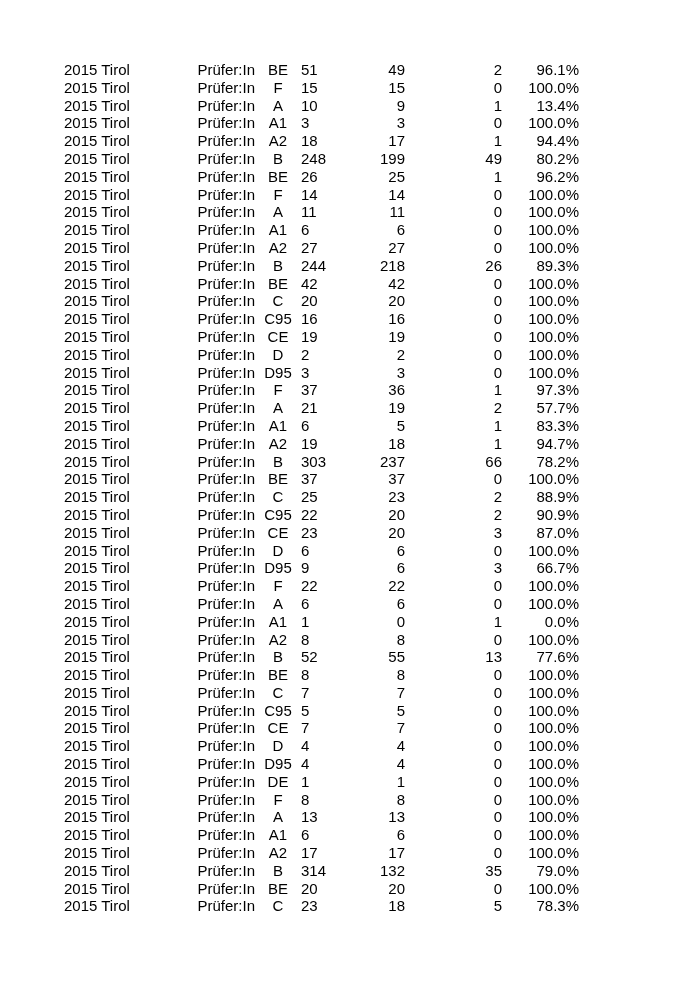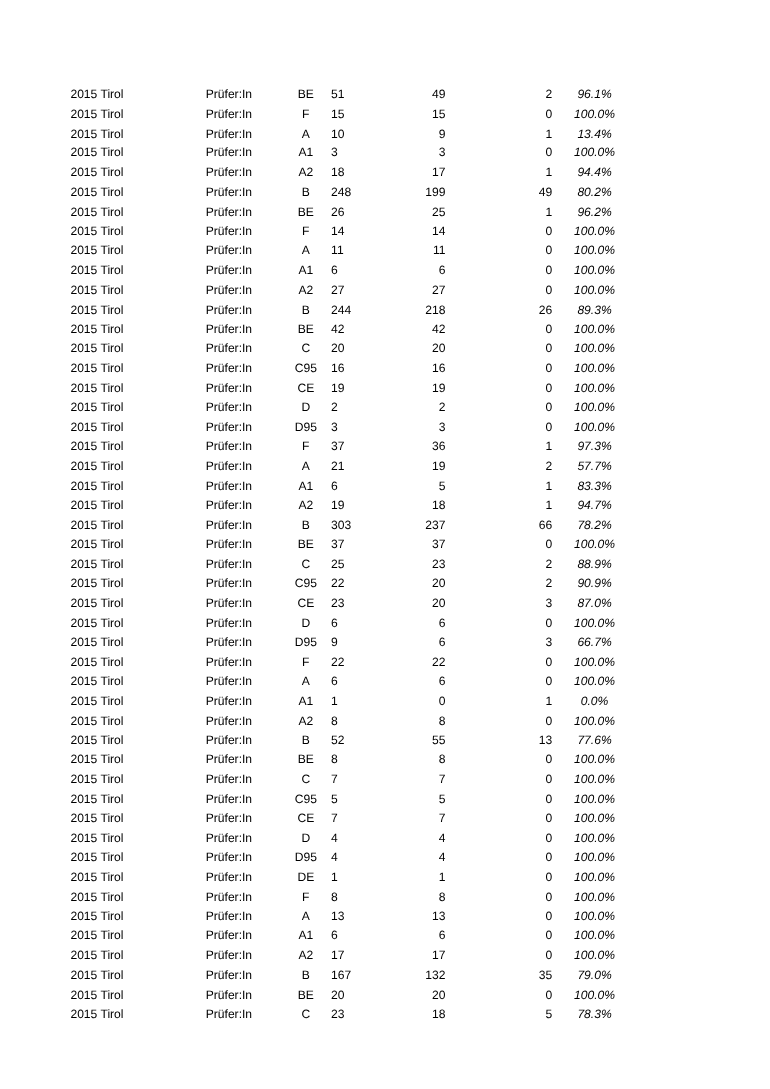--- a/index.html
+++ b/index.html
@@ -16,43 +16,43 @@
   }
   .page {
     position: absolute;
     left: 0; top: 0;
     width: 700px; height: 990px;
     background: #ffffff;
   }
   table.results {
     position: absolute;
     left: 64px;
-    top: 78px;
+    top: 61px;
     border-collapse: collapse;
     table-layout: fixed;
     font-family: "Liberation Sans", "DejaVu Sans", sans-serif;
-    font-size: 11px;
+    font-size: 15px;
     color: #000000;
   }
   table.results td {
     padding: 0;
     margin: 0;
     height: 17.8px;
     line-height: 17.8px;
     white-space: nowrap;
     overflow: hidden;
     font-weight: 400;
   }
   td.c0 { width: 123px; text-align: left; }
-  td.c1 { width: 68px;  text-align: left; }
+  td.c1 { width: 68px;  text-align: right; }
   td.c2 { width: 46px;  text-align: center; }
   td.c3 { width: 40px;  }
   td.c4 { width: 64px;  text-align: right; }
   td.c5 { width: 97px;  text-align: right; }
-  td.c6 { width: 77px;  text-align: center; font-style: italic; }
+  td.c6 { width: 77px;  text-align: right; }
 </style>
 </head>
 <body>
 
 <div class="page">
   <table class="results">
     <tbody>
         <tr>
           <td class="c0">2015 Tirol</td>
           <td class="c1">Prüfer:In</td>
@@ -455,21 +455,21 @@
           <td class="c2">A2</td>
           <td class="c3">17</td>
           <td class="c4">17</td>
           <td class="c5">0</td>
           <td class="c6">100.0%</td>
         </tr>
         <tr>
           <td class="c0">2015 Tirol</td>
           <td class="c1">Prüfer:In</td>
           <td class="c2">B</td>
-          <td class="c3">167</td>
+          <td class="c3">314</td>
           <td class="c4">132</td>
           <td class="c5">35</td>
           <td class="c6">79.0%</td>
         </tr>
         <tr>
           <td class="c0">2015 Tirol</td>
           <td class="c1">Prüfer:In</td>
           <td class="c2">BE</td>
           <td class="c3">20</td>
           <td class="c4">20</td>

